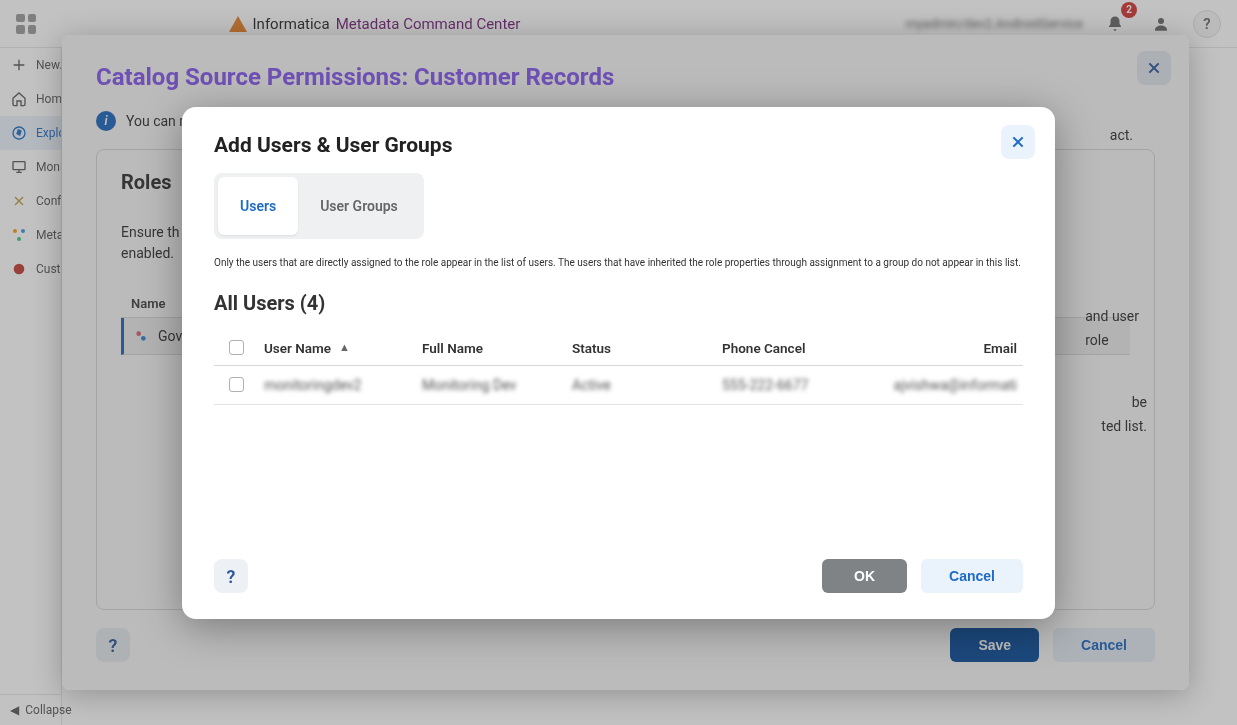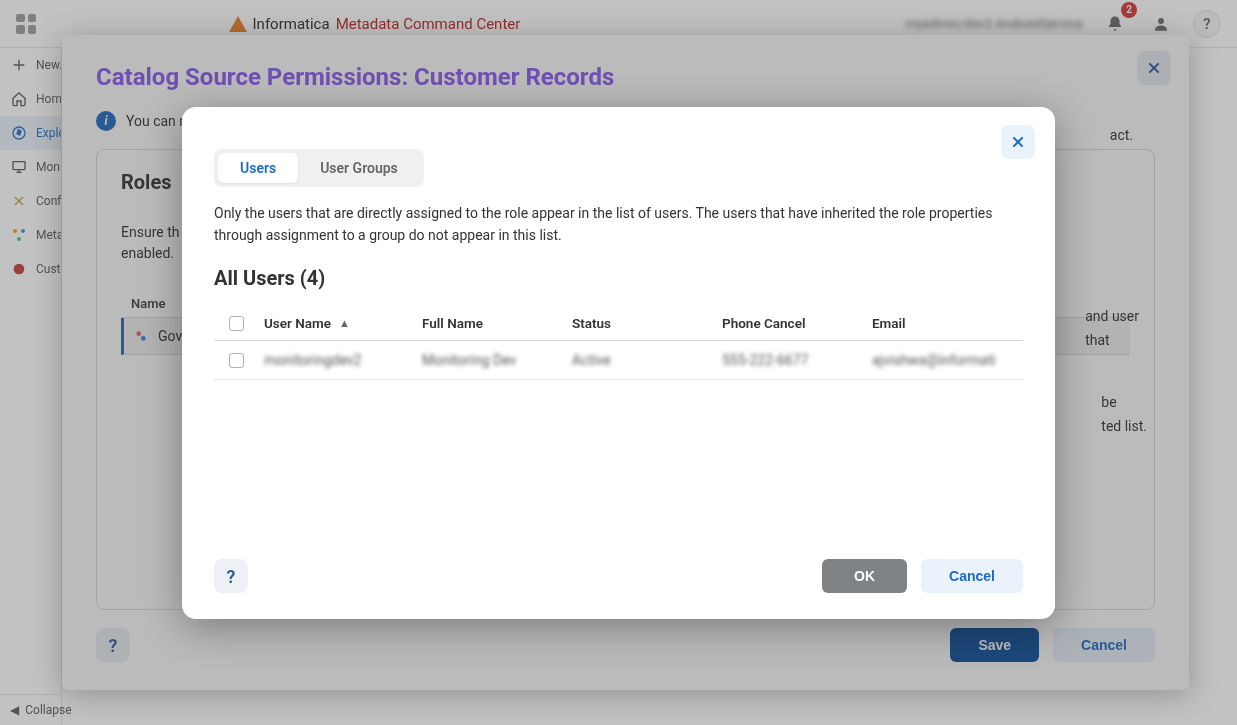--- a/index.html
+++ b/index.html
@@ -6,21 +6,21 @@
 body { font-family: -apple-system, BlinkMacSystemFont, "Segoe UI", Roboto, Arial, sans-serif; width:1237px; height:725px; overflow:hidden; background:#fff; color:#333; }
 
 
 .app { position:relative; width:1237px; height:725px; }
 .topbar { height:48px; background:#fff; border-bottom:1px solid #e5e5e5; display:flex; align-items:center; padding:0 16px; }
 .app-menu-grid { width:20px; height:20px; display:grid; grid-template-columns:1fr 1fr; grid-template-rows:1fr 1fr; gap:3px; }
 .app-menu-grid span { background:#999; border-radius:2px; }
 .brand { display:flex; align-items:center; margin-left:auto; margin-right:auto; gap:6px; font-size:15px; }
 .brand-logo { width:0; height:0; border-left:9px solid transparent; border-right:9px solid transparent; border-bottom:16px solid #e67e22; position:relative; }
 .brand-name { font-weight:400; color:#222; }
-.brand-sub { color:#b91c1c; }
+.brand-sub { color:#701a75; }
 .topbar-right { display:flex; align-items:center; gap:18px; margin-left:auto; }
 .account-text { color:#666; font-size:13px; filter: blur(2.5px); }
 .bell { position:relative; }
 .bell svg { width:18px; height:18px; fill:#666; }
 .badge { position:absolute; top:-8px; right:-8px; background:#d32f2f; color:#fff; font-size:10px; border-radius:50%; width:16px; height:16px; display:flex; align-items:center; justify-content:center; line-height:1; font-weight:600; }
 .icon-btn { width:28px; height:28px; display:flex; align-items:center; justify-content:center; color:#666; border-radius:50%; }
 .icon-btn.help-top { border:1px solid #ddd; background:#f5f5f5; font-size:15px; font-weight:600; }
 
 .leftnav { position:absolute; left:0; top:48px; bottom:0; width:62px; border-right:1px solid #e5e5e5; background:#fff; display:flex; flex-direction:column; }
 .nav-item { display:flex; align-items:center; gap:8px; padding:8px 10px; font-size:12px; color:#555; cursor:pointer; white-space:nowrap; overflow:hidden; }
@@ -48,40 +48,40 @@
 .btn { padding:9px 28px; border-radius:6px; font-size:14px; font-weight:600; cursor:pointer; border:none; }
 .btn-primary { background:#0b4f9e; color:#fff; }
 .btn-secondary { background:#eaf2fb; color:#1e6bc6; }
 
 
 .modal2-overlay { position:absolute; inset:0; background:rgba(60,60,60,0.35); border-radius:8px; }
 .modal2 { position:absolute; left:182px; right:182px; top:107px; height:512px; background:#fff; border-radius:14px; box-shadow:0 8px 40px rgba(0,0,0,0.35); padding:26px 32px; display:flex; flex-direction:column; }
 .modal2-title { font-size:21px; font-weight:700; color:#222; }
 .modal2-close { position:absolute; top:18px; right:20px; width:34px; height:34px; border-radius:8px; background:#eaf2fb; display:flex; align-items:center; justify-content:center; color:#1e6bc6; font-size:18px; cursor:pointer; }
 .seg-control { display:inline-flex; margin-top:16px; background:#eef0f2; border-radius:8px; padding:4px; width:fit-content; }
-.seg-item { padding:7px 22px; border-radius:6px; font-size:14px; font-weight:600; color:#666; cursor:pointer; }
+.seg-item { padding:21px 22px; border-radius:6px; font-size:14px; font-weight:600; color:#666; cursor:pointer; }
 .seg-item.active { background:#fff; color:#1e6bc6; box-shadow:0 1px 2px rgba(0,0,0,0.08); }
-.modal2-desc { margin-top:16px; font-size:14px; color:#333; line-height:1.55; }
+.modal2-desc { margin-top:16px; font-size:10px; color:#333; line-height:1.55; }
 .allusers-row { display:flex; align-items:center; margin-top:20px; }
 .allusers-title { font-size:20px; font-weight:700; }
 .allusers-actions { margin-left:auto; display:flex; align-items:center; gap:10px; }
 .sort-btn { width:34px; height:34px; border-radius:8px; background:#eaf2fb; display:flex; align-items:center; justify-content:center; color:#1e6bc6; cursor:pointer; }
 .search-box { position:relative; }
 .search-box input { width:150px; height:34px; border:1px solid #c9c9c9; border-radius:8px; padding:0 32px 0 14px; font-size:13px; color:#333; outline:none; }
 .search-box input::placeholder { color:#999; }
 .search-clear { position:absolute; right:8px; top:50%; transform:translateY(-50%); color:#888; font-size:16px; cursor:pointer; }
 .users-table { margin-top:16px; }
 .table-header { display:flex; align-items:center; padding:9px 0px; border-bottom:1px solid #d8d8d8; font-size:13.5px; font-weight:600; color:#333; }
 .th-check { width:44px; display:flex; justify-content:center; }
 .th { padding:0 6px; }
 .th-username { width:158px; display:flex; align-items:center; gap:8px; }
 .th-fullname { width:150px; }
 .th-status { width:150px; }
 .th-phone { width:150px; }
-.th-email { flex:1; }
+.th-email { flex:1;text-align:right; }
 .sort-caret { font-size:11px; color:#666; }
 .table-row { display:flex; align-items:center; padding:11px 0px; border-bottom:1px solid #e3e3e3; font-size:14px; color:#555; }
 .table-row .cell { padding:0 6px; filter: blur(2.2px); white-space:nowrap; overflow:hidden; }
 .modal2-footer { margin-top:auto; display:flex; align-items:center; gap:14px; }
 .btn-ok { background:#7f8385; color:#fff; padding:9px 32px; border-radius:6px; font-size:14px; font-weight:600; border:none; cursor:pointer; }
 
 input[type=checkbox] { width:15px; height:15px; border:1.5px solid #b0b0b0; border-radius:3px; appearance:none; cursor:pointer; background:#fff; }
 
 svg { display:block; }
 </style>
@@ -222,31 +222,32 @@
     <div class="modal1-footer">
       <div class="help-circle">?</div>
       <div class="spacer"></div>
       <button class="btn btn-primary">Save</button>
       <button class="btn btn-secondary">Cancel</button>
     </div>
 
     <div style="position:absolute; right:56px; top:92px; font-size:14px;">act.</div>
     <div style="position:absolute; right:50px; top:270px; font-size:14px; text-align:left; line-height:1.7;">
       <span>and user</span><br>
-      <span>that</span>
-    </div>
-    <div style="position:absolute; right:42px; top:356px; font-size:14px; text-align:left; line-height:1.7;">
+      <span>role</span>
+    </div>
+    <div style="position:absolute; right:42px; top:356px; font-size:14px; text-align:right; line-height:1.7;">
       <span>be</span><br>
       <span>ted list.</span>
     </div>
 
     <div class="modal2-overlay"></div>
   </div>
 
   <div class="modal2">
+    <div class="modal2-title">Add Users &amp; User Groups</div>
     <div class="modal2-close">
       <svg width="16" height="16" viewBox="0 0 24 24" fill="none" stroke="#1e6bc6" stroke-width="3">
           <path d="M5 5l14 14M19 5L5 19"></path>
         </svg>
     </div>
 
     <div class="seg-control">
       <div class="seg-item active">Users</div>
       <div class="seg-item">User Groups</div>
     </div>

